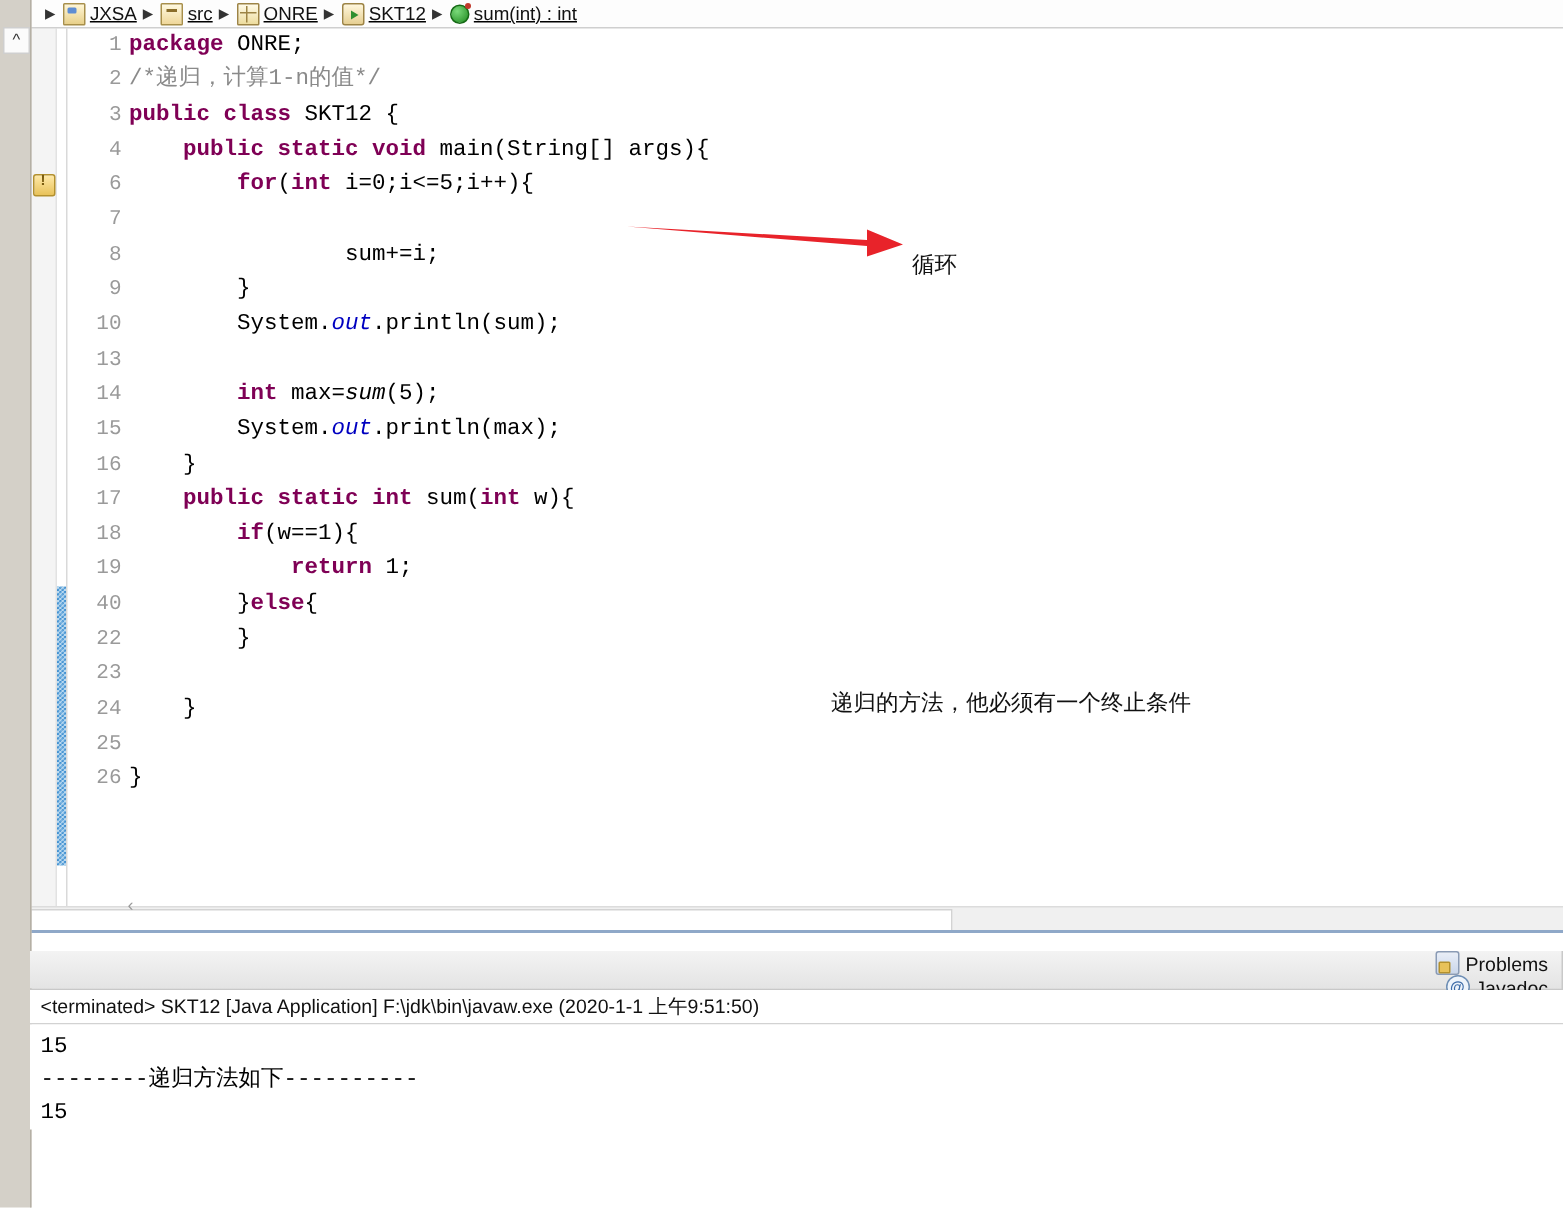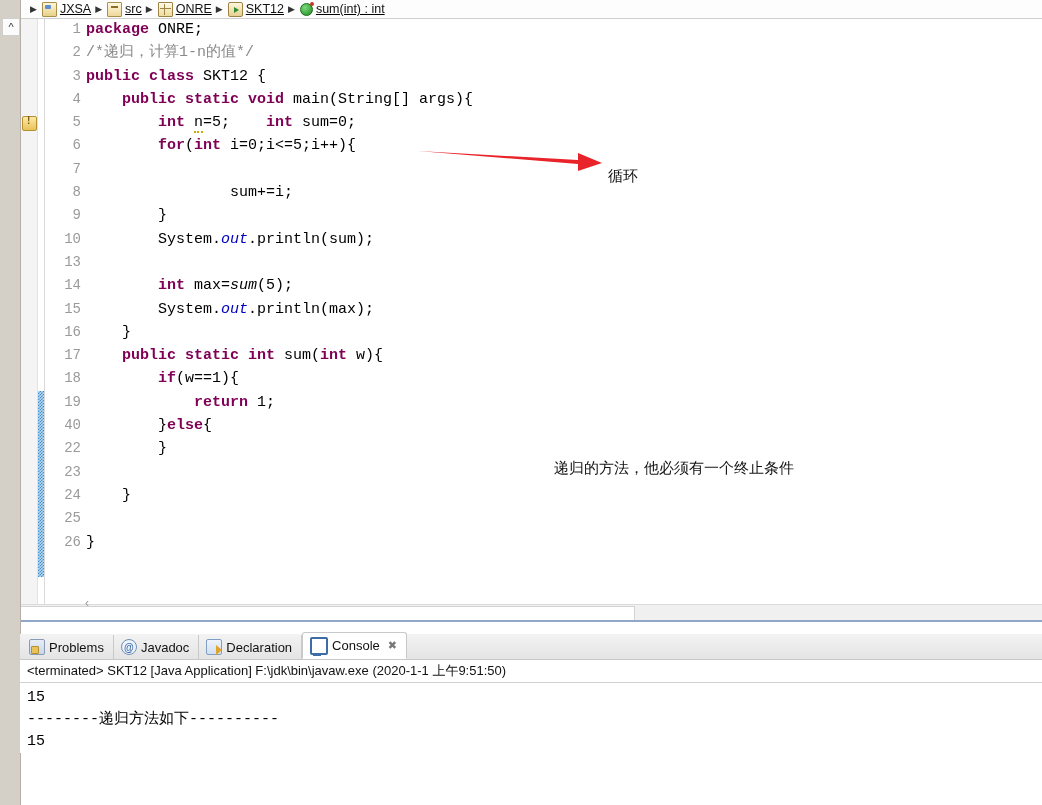--- a/index.html
+++ b/index.html
@@ -185,20 +185,21 @@
   .bottom{
     position:absolute;left:20px;top:634px;right:0;bottom:0;
     background:#ffffff;
   }
   .tabbar{
     position:relative;height:25px;
     background:linear-gradient(#f3f3f3,#e4e4e4);
     border-bottom:1px solid #c8c8c8;
     display:flex;align-items:flex-end;
     padding-left:2px;
+    flex-direction:column;
   }
   .tab{
     position:relative;
     height:24px;display:flex;align-items:center;gap:4px;
     padding:0 9px 0 7px;
     font-size:13px;color:#111;
     border-right:1px solid #c9c9c9;
     background:transparent;
   }
   .tab.active{
@@ -303,21 +304,20 @@
       </div>
     <div class="ed-change-bar" id="change-bar">
         <div class="change-seg" style="top: 372.8px; height: 186.4px;"></div>
       </div>
     <div class="ed-gutter-sep"></div>
     <div class="code-area" id="code-area">
         <div class="code-line"><span class="ln">1</span><span class="kw">package</span> ONRE;</div>
         <div class="code-line"><span class="ln">2</span><span class="cmt-gray">/*递归，计算1-n的值*/</span></div>
         <div class="code-line"><span class="ln">3</span><span class="kw">public class</span> SKT12 {</div>
         <div class="code-line"><span class="ln">4</span>    <span class="kw">public static void</span> main(String[] args){</div>
-        <div class="code-line"><span class="ln">5</span>        <span class="kw">int</span> <span class="warnunder">n</span>=5;    <span class="kw">int</span> sum=0;</div>
         <div class="code-line"><span class="ln">6</span>        <span class="kw">for</span>(<span class="kw">int</span> i=0;i&lt;=5;i++){</div>
         <div class="code-line"><span class="ln">7</span></div>
         <div class="code-line"><span class="ln">8</span>                sum+=i;</div>
         <div class="code-line"><span class="ln">9</span>        }</div>
         <div class="code-line"><span class="ln">10</span>        System.<span class="stat">out</span>.println(sum);</div>
         <div class="code-line"><span class="ln">13</span></div>
         <div class="code-line"><span class="ln">14</span>        <span class="kw">int</span> max=<span class="stat-m">sum</span>(5);</div>
         <div class="code-line"><span class="ln">15</span>        System.<span class="stat">out</span>.println(max);</div>
         <div class="code-line"><span class="ln">16</span>    }</div>
         <div class="code-line"><span class="ln">17</span>    <span class="kw">public static int</span> sum(<span class="kw">int</span> w){</div>

